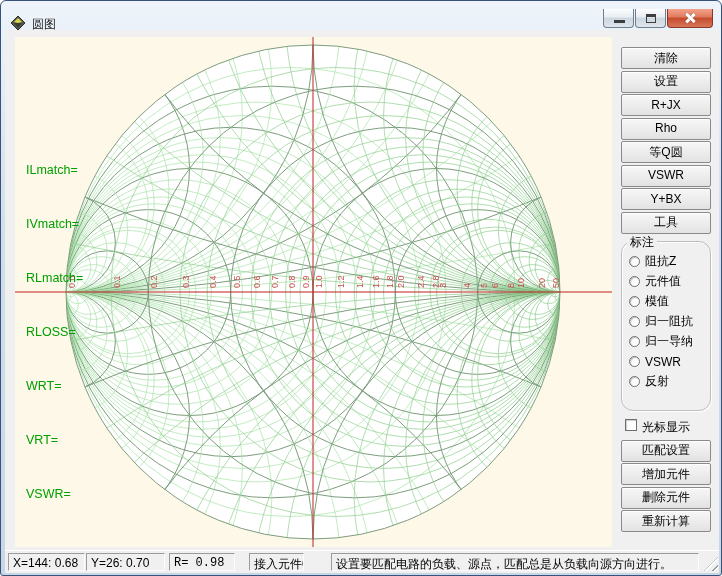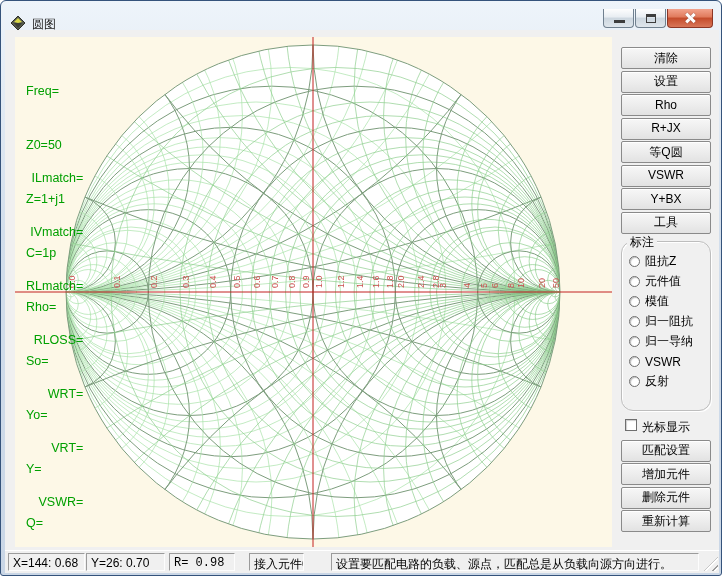--- a/index.html
+++ b/index.html
@@ -31,21 +31,21 @@
   
   .client { position:absolute; left:4px; top:29px; width:714px; height:543px; background:#f0f0f0; }
 
   .chart-panel { position:absolute; left:10px; top:7px; width:597px; height:510px;
     background:#fdf8e7;
     box-shadow:inset 1px 1px 0 #8b8b8b, inset 2px 2px 0 #b9b5a5, inset -1px -1px 0 #ffffff; }
   .chart-panel svg { position:absolute; left:0; top:0; width:100%; height:100%; }
 
   .readout { position:absolute; left:11px; color:#00a000; font-size:12.5px; line-height:18px; white-space:pre; }
   .readout.top { top:9px; }
-  .readout.bottom { bottom:0;text-align:right; }
+  .readout.bottom { bottom:8px; }
 
   
   .side { position:absolute; left:616px; top:17px; width:90px; }
   .tool-btn, .action-btn { display:block; width:90px; height:22px; margin-bottom:1.5px;
     font-family:"Liberation Sans", sans-serif; font-size:12px; color:#000; text-align:center;
     background:linear-gradient(#f7f7f7,#ececec 55%,#e2e2e2); border:1px solid #8a8a8a;
     border-radius:2px; box-shadow:inset 0 1px 0 #fff; line-height:19px; cursor:default; }
   .groupbox { position:relative; margin-top:7px; width:90px; height:170px;
     border:1px solid #bdbdbd; border-radius:12px; box-shadow:1px 1px 0 #fff, inset 1px 1px 0 #fff; }
   .groupbox-title { position:absolute; top:-8px; left:5px; background:#f0f0f0; padding:0 3px; font-size:12px; color:#000; }
@@ -281,47 +281,36 @@
           <text x="424" y="251" transform="rotate(-90 424 251)" fill="#cc5050" font-size="9" font-family="&quot;Liberation Sans&quot;, sans-serif">2.8</text>
           <text x="430.5" y="251" transform="rotate(-90 430.5 251)" fill="#cc5050" font-size="9" font-family="&quot;Liberation Sans&quot;, sans-serif">3</text>
           <text x="455.2" y="251" transform="rotate(-90 455.2 251)" fill="#cc5050" font-size="9" font-family="&quot;Liberation Sans&quot;, sans-serif">4</text>
           <text x="471.66666666666663" y="251" transform="rotate(-90 471.66666666666663 251)" fill="#cc5050" font-size="9" font-family="&quot;Liberation Sans&quot;, sans-serif">5</text>
           <text x="483.42857142857144" y="251" transform="rotate(-90 483.42857142857144 251)" fill="#cc5050" font-size="9" font-family="&quot;Liberation Sans&quot;, sans-serif">6</text>
           <text x="499.1111111111111" y="251" transform="rotate(-90 499.1111111111111 251)" fill="#cc5050" font-size="9" font-family="&quot;Liberation Sans&quot;, sans-serif">8</text>
           <text x="509.0909090909091" y="251" transform="rotate(-90 509.0909090909091 251)" fill="#cc5050" font-size="9" font-family="&quot;Liberation Sans&quot;, sans-serif">10</text>
           <text x="530.4761904761905" y="251" transform="rotate(-90 530.4761904761905 251)" fill="#cc5050" font-size="9" font-family="&quot;Liberation Sans&quot;, sans-serif">20</text>
           <text x="544.313725490196" y="251" transform="rotate(-90 544.313725490196 251)" fill="#cc5050" font-size="9" font-family="&quot;Liberation Sans&quot;, sans-serif">50</text>
         </svg>
-      <div class="readout top">
-        <div>Freq=</div>
-        <div>Z0=50</div>
-        <div>Z=1+j1</div>
-        <div>C=1p</div>
-        <div>Rho=</div>
-        <div>So=</div>
-        <div>Yo=</div>
-        <div>Y=</div>
-        <div>Q=</div>
-      </div>
       <div class="readout bottom">
         <div>ILmatch=</div>
         <div>IVmatch=</div>
         <div>RLmatch=</div>
         <div>RLOSS=</div>
         <div>WRT=</div>
         <div>VRT=</div>
         <div>VSWR=</div>
       </div>
     </div>
 
     <div class="side">
       <button class="tool-btn">清除</button>
       <button class="tool-btn">设置</button>
+      <button class="tool-btn">R+JX</button>
       <button class="tool-btn">Rho</button>
-      <button class="tool-btn">R+JX</button>
       <button class="tool-btn">等Q圆</button>
       <button class="tool-btn">VSWR</button>
       <button class="tool-btn">Y+BX</button>
       <button class="tool-btn">工具</button>
 
       <div class="groupbox">
         <span class="groupbox-title">标注</span>
         <div class="radio-row">
           <span class="radio-dot"></span>
           <span class="radio-label">阻抗Z</span>

